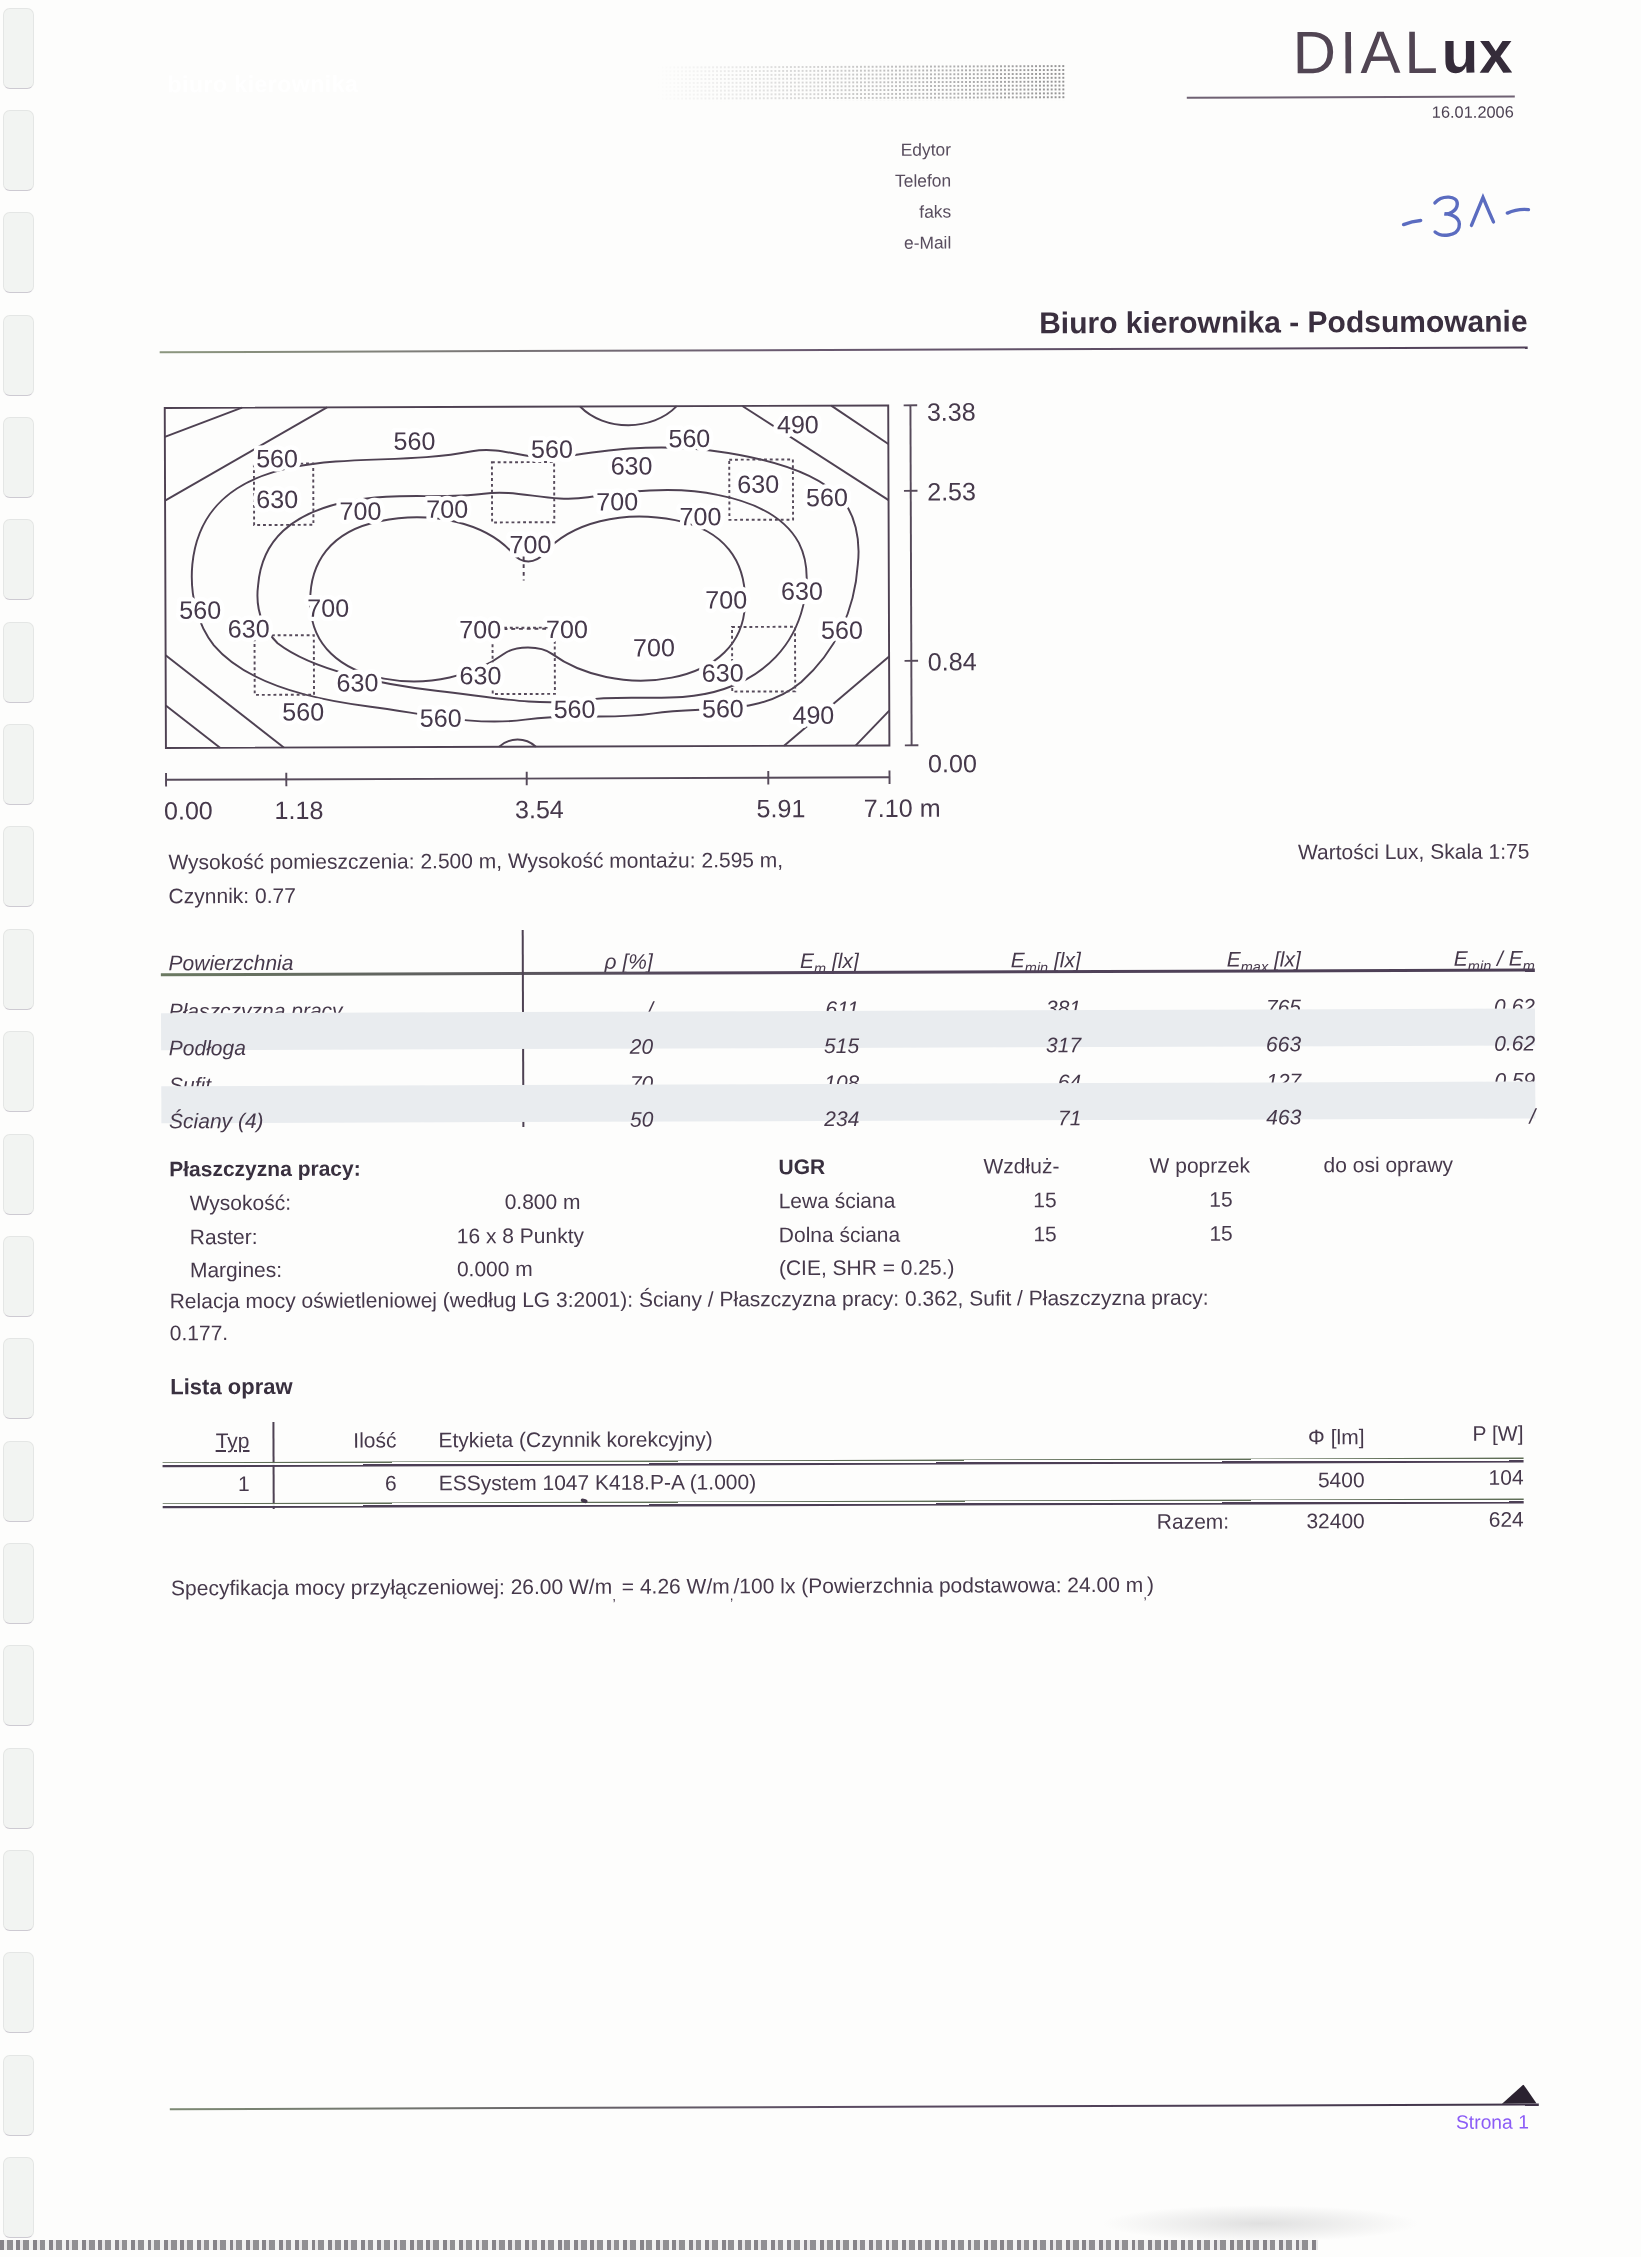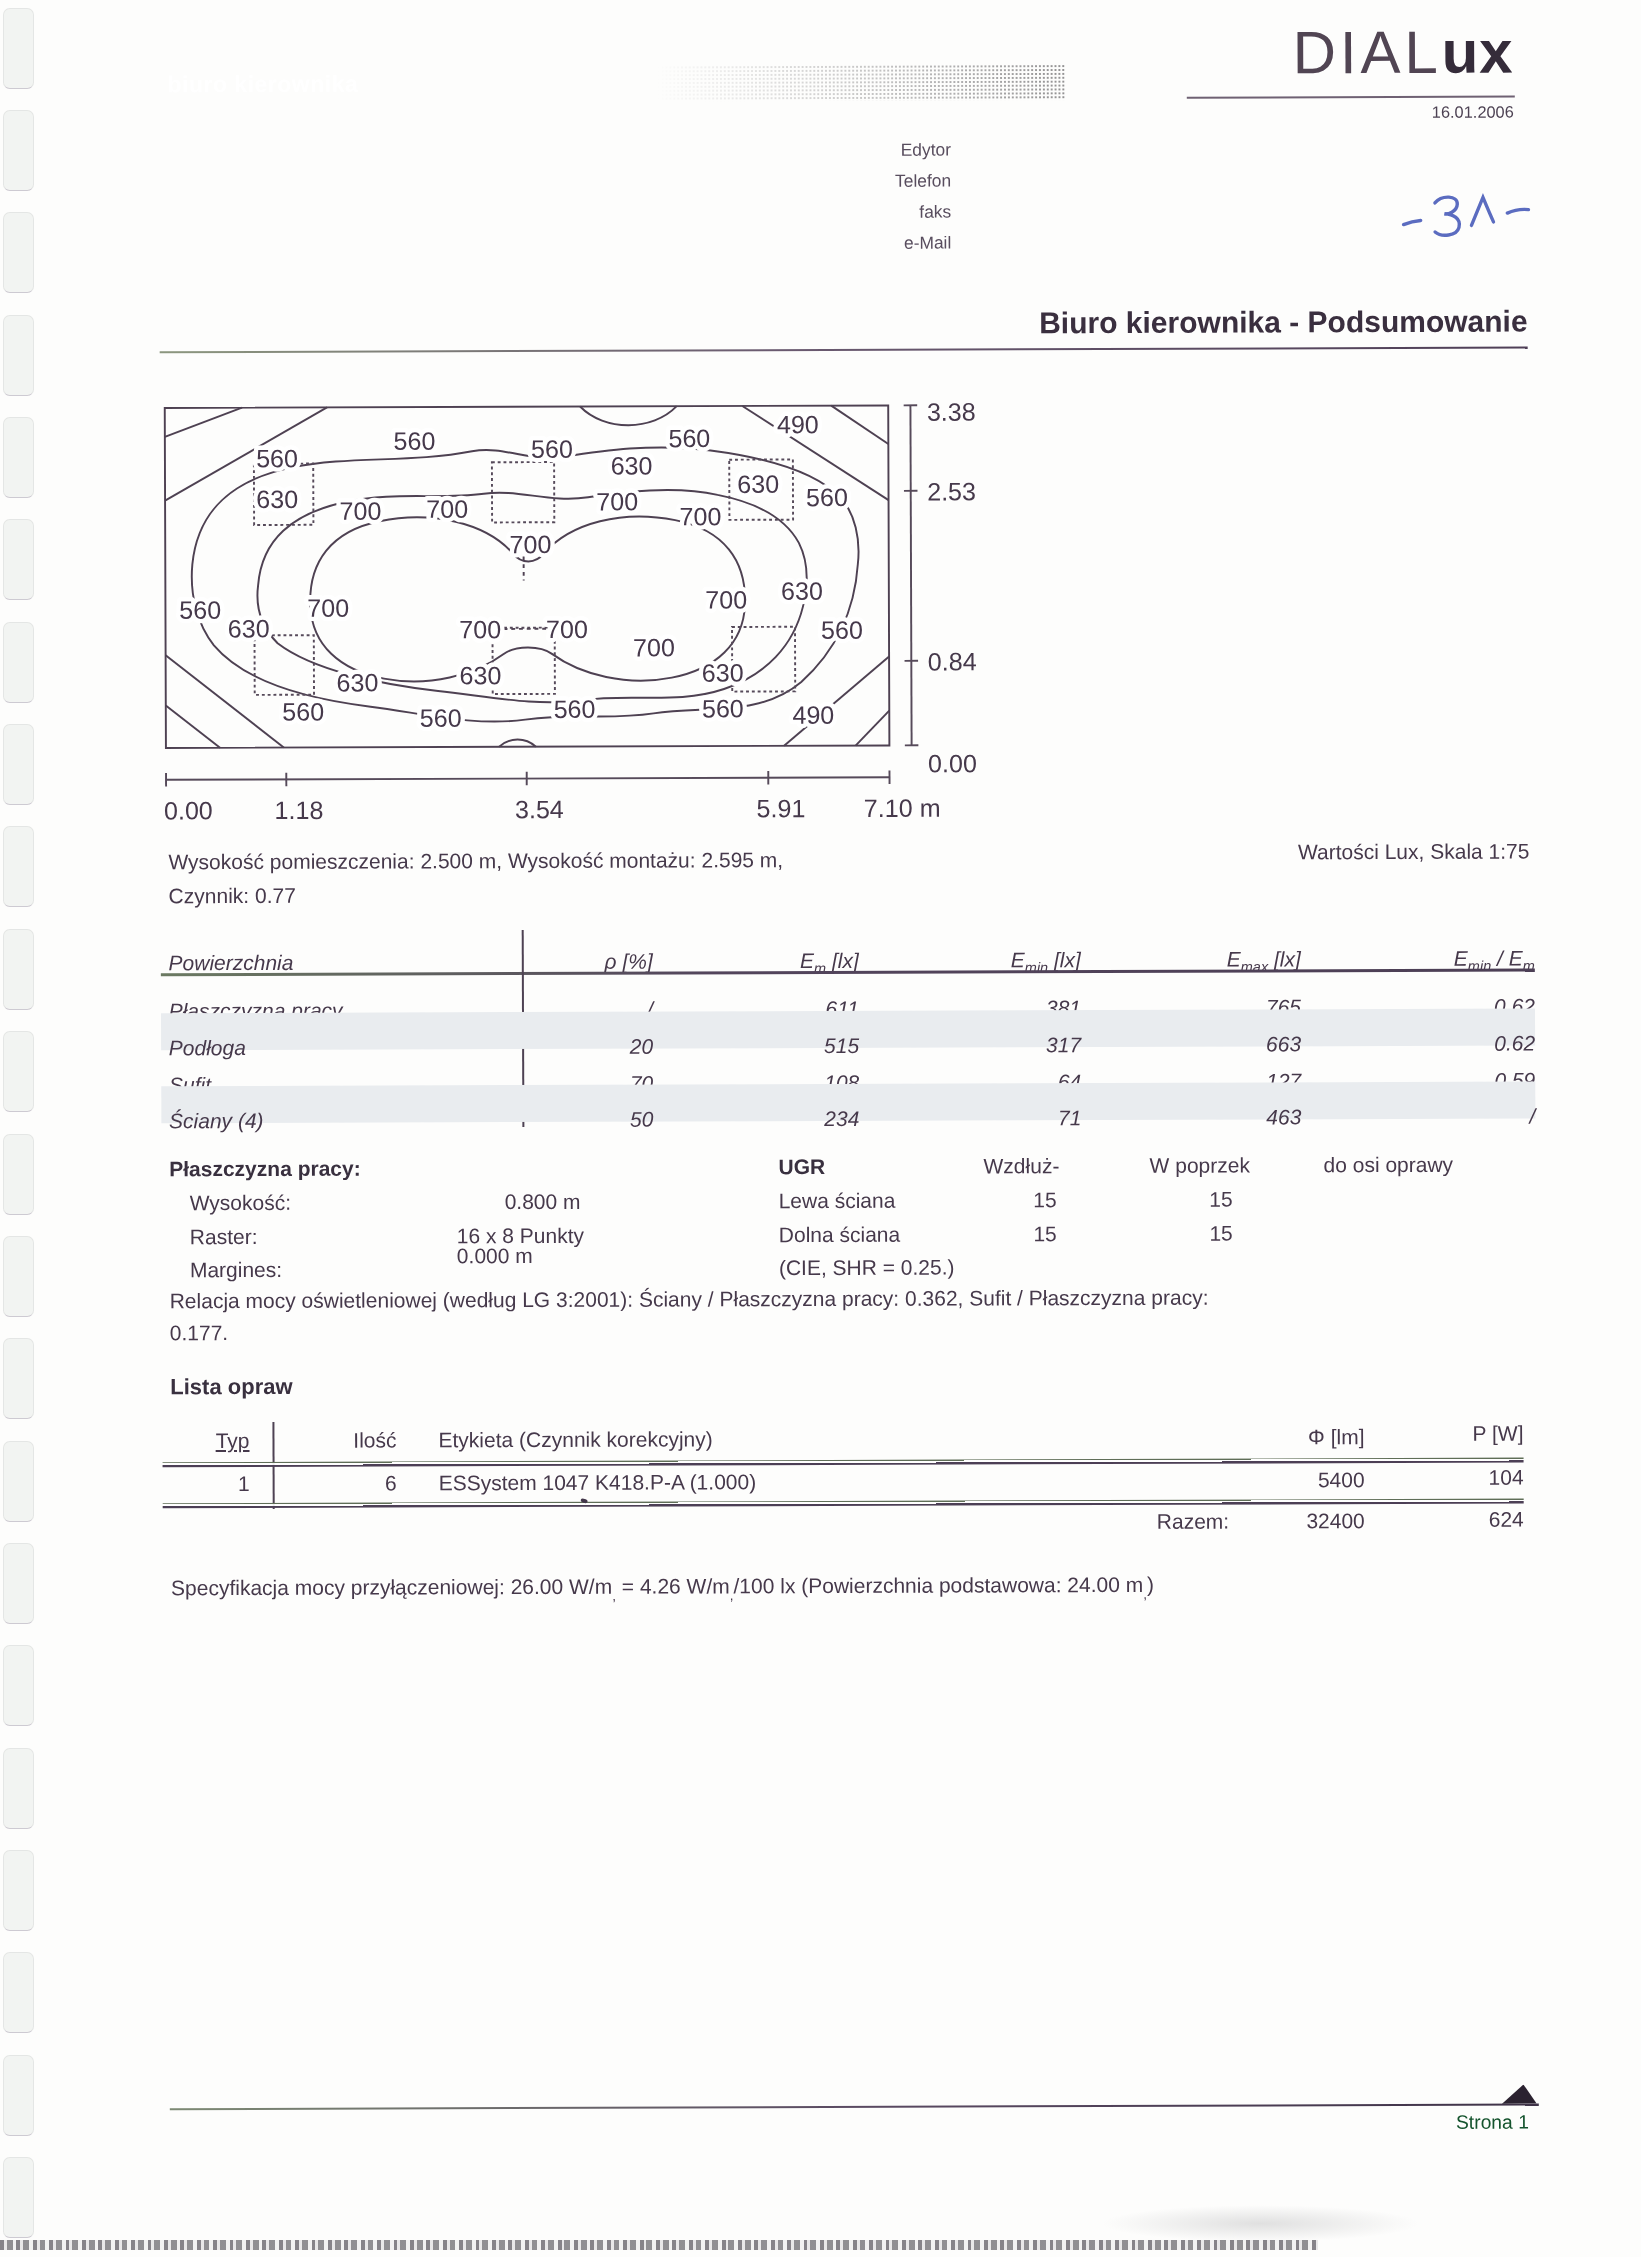--- a/index.html
+++ b/index.html
@@ -71,21 +71,21 @@
   .dbl{position:absolute;left:0;width:100%;height:4.8px;
        background:linear-gradient(to bottom,#5f6e57 0 1px,rgba(255,255,255,0.9) 1px 2.9px,#4c3f55 2.9px 4.8px);}
 
   .spec{left:169px;top:1574px;font-size:21px;}
   .tinysub{font-size:13.5px;vertical-align:-6.8px;}
 
   .foot-rule{left:166px;top:2106px;width:1369px;height:1.9px;
              background:linear-gradient(to right,#7d8a74,#5a4a62 50%,#3f3348);}
   .foot-tri{left:1498px;top:2087px;width:35px;height:19.3px;background:#2b2230;
             clip-path:polygon(0% 100%,100% 100%,62% 0%);}
-  .foot-page{right:116px;top:2114px;font-size:19.3px;color:#14532d;}
+  .foot-page{right:116px;top:2114px;font-size:19.3px;color:#8b5cf6;}
 
   .artifact-dot{left:579px;top:1498px;width:6.8px;height:3.9px;background:#43374a;border-radius:50%;transform:rotate(20deg);}
   .bottom-noise{left:0;top:2240px;width:1318px;height:9.7px;opacity:0.85;
      background:repeating-linear-gradient(90deg,rgba(38,33,44,0.65) 0 3.9px,rgba(120,114,126,0.18) 3.9px 6.8px,
      rgba(20,17,26,0.55) 6.8px 12.6px,rgba(150,146,155,0.12) 12.6px 16.4px);}
   .bottom-smudge{left:1101px;top:2205px;width:319px;height:37px;
      background:radial-gradient(ellipse at center,rgba(120,120,124,0.22),rgba(120,120,124,0) 70%);}
 </style>
 </head>
 <body>
@@ -280,21 +280,21 @@
         </div>
     </div>
 
     <div class="abs mid" id="mid">
         <span class="bold" style="left: 7.7px; top: 0px;">Płaszczyzna pracy:</span>
         <span style="left: 28px; top: 34px;">Wysokość:</span>
         <span style="left: 295px; top: 34px; margin-left: 48px;">0.800 m</span>
         <span style="left: 28px; top: 68px;">Raster:</span>
         <span style="left: 295px; top: 68px;">16 x 8 Punkty</span>
         <span style="left: 28px; top: 101px;">Margines:</span>
-        <span style="left: 295px; top: 88px;">0.000 m</span>
+        <span style="left: 295px; top: 101px;">0.000 m</span>
         <span class="bold" style="left: 617px; top: 0px;">UGR</span>
         <span style="left: 822px; top: 0px;">Wzdłuż-</span>
         <span style="left: 988px; top: 0px;">W poprzek</span>
         <span style="left: 1162px; top: 0px;">do osi oprawy</span>
         <span style="left: 617px; top: 34px;">Lewa ściana</span>
         <span style="right: 479px; text-align: right; top: 34px;">15</span>
         <span style="right: 303px; text-align: right; top: 34px;">15</span>
         <span style="left: 617px; top: 68px;">Dolna ściana</span>
         <span style="right: 479px; text-align: right; top: 68px;">15</span>
         <span style="right: 303px; text-align: right; top: 68px;">15</span>

